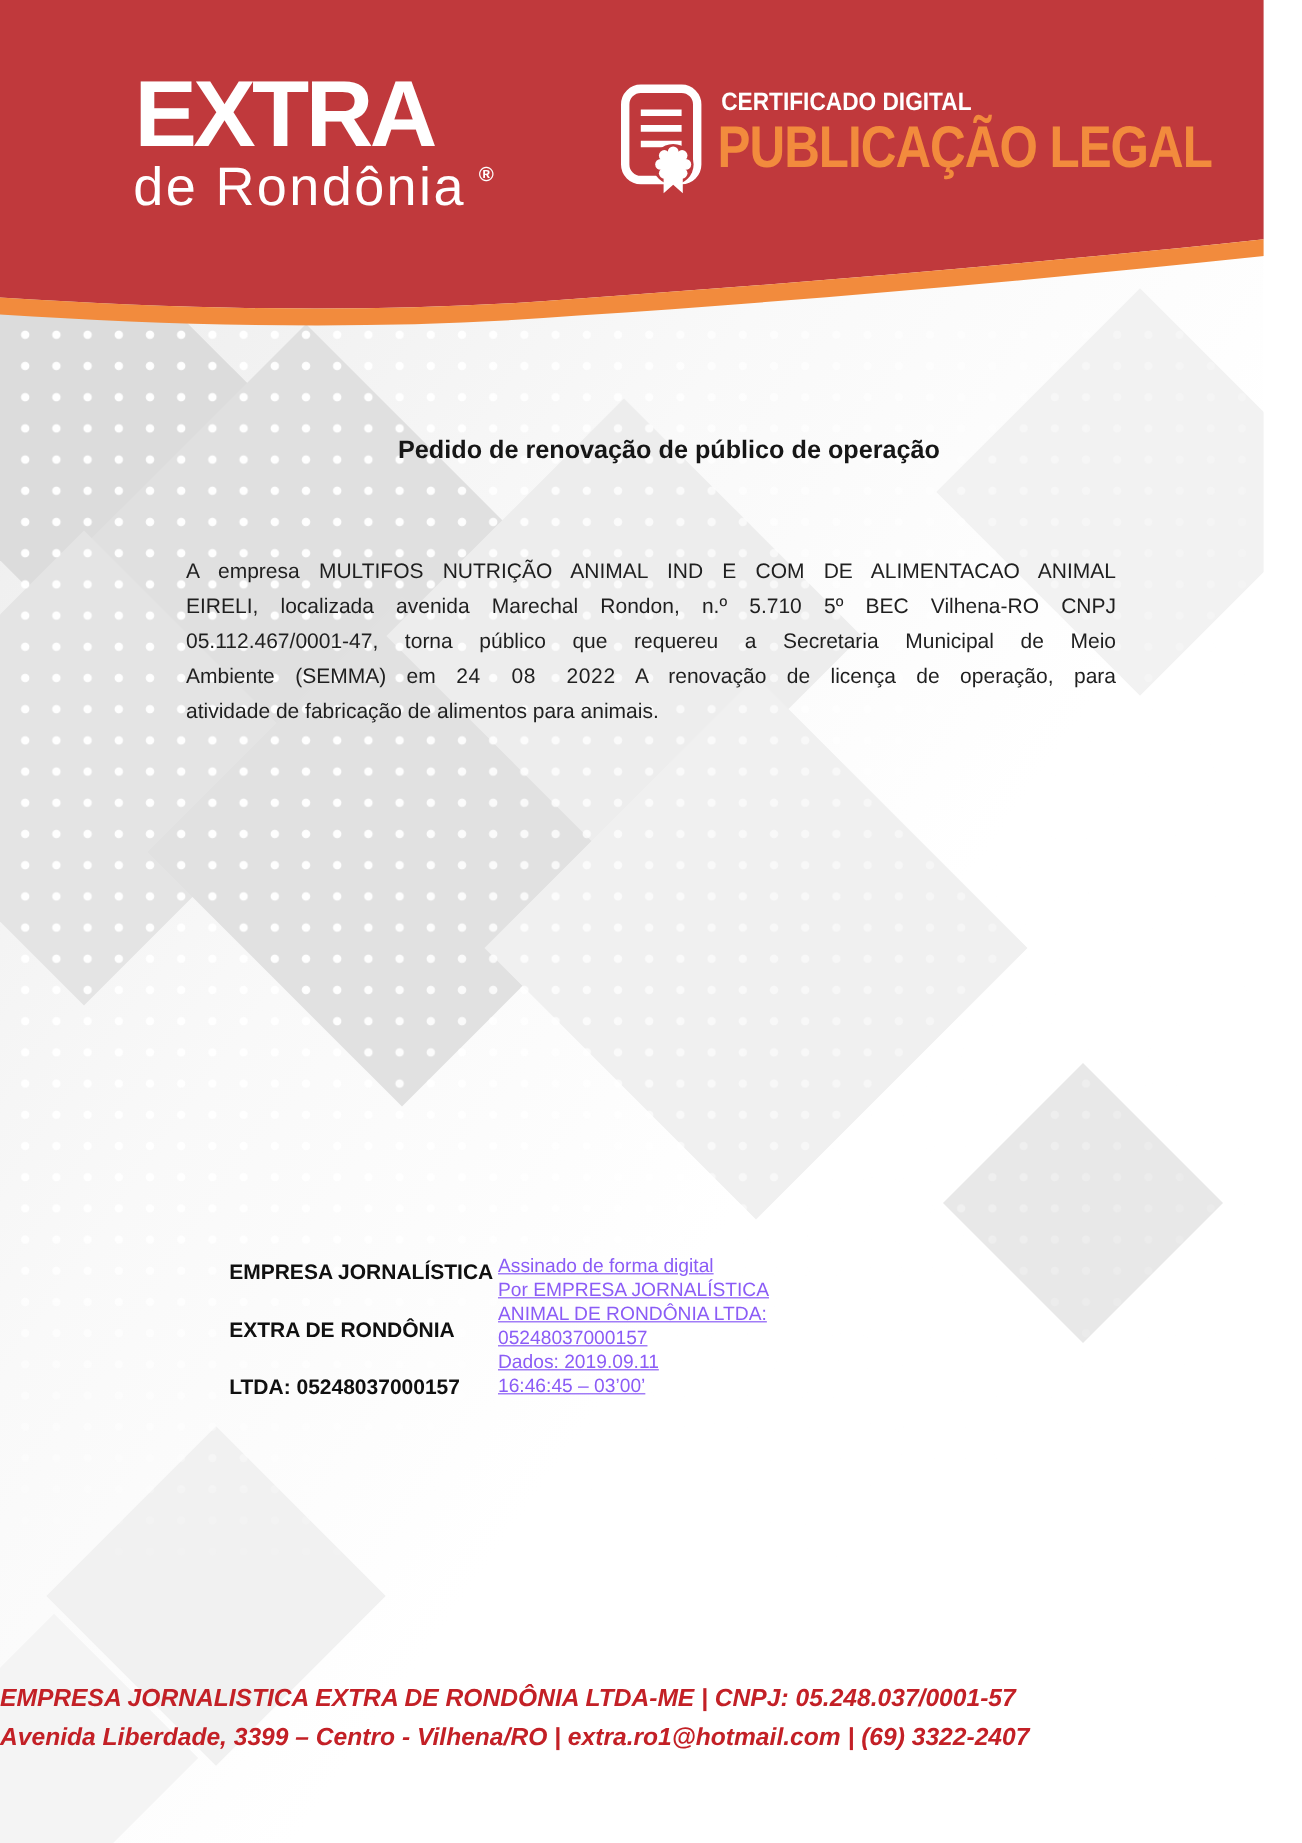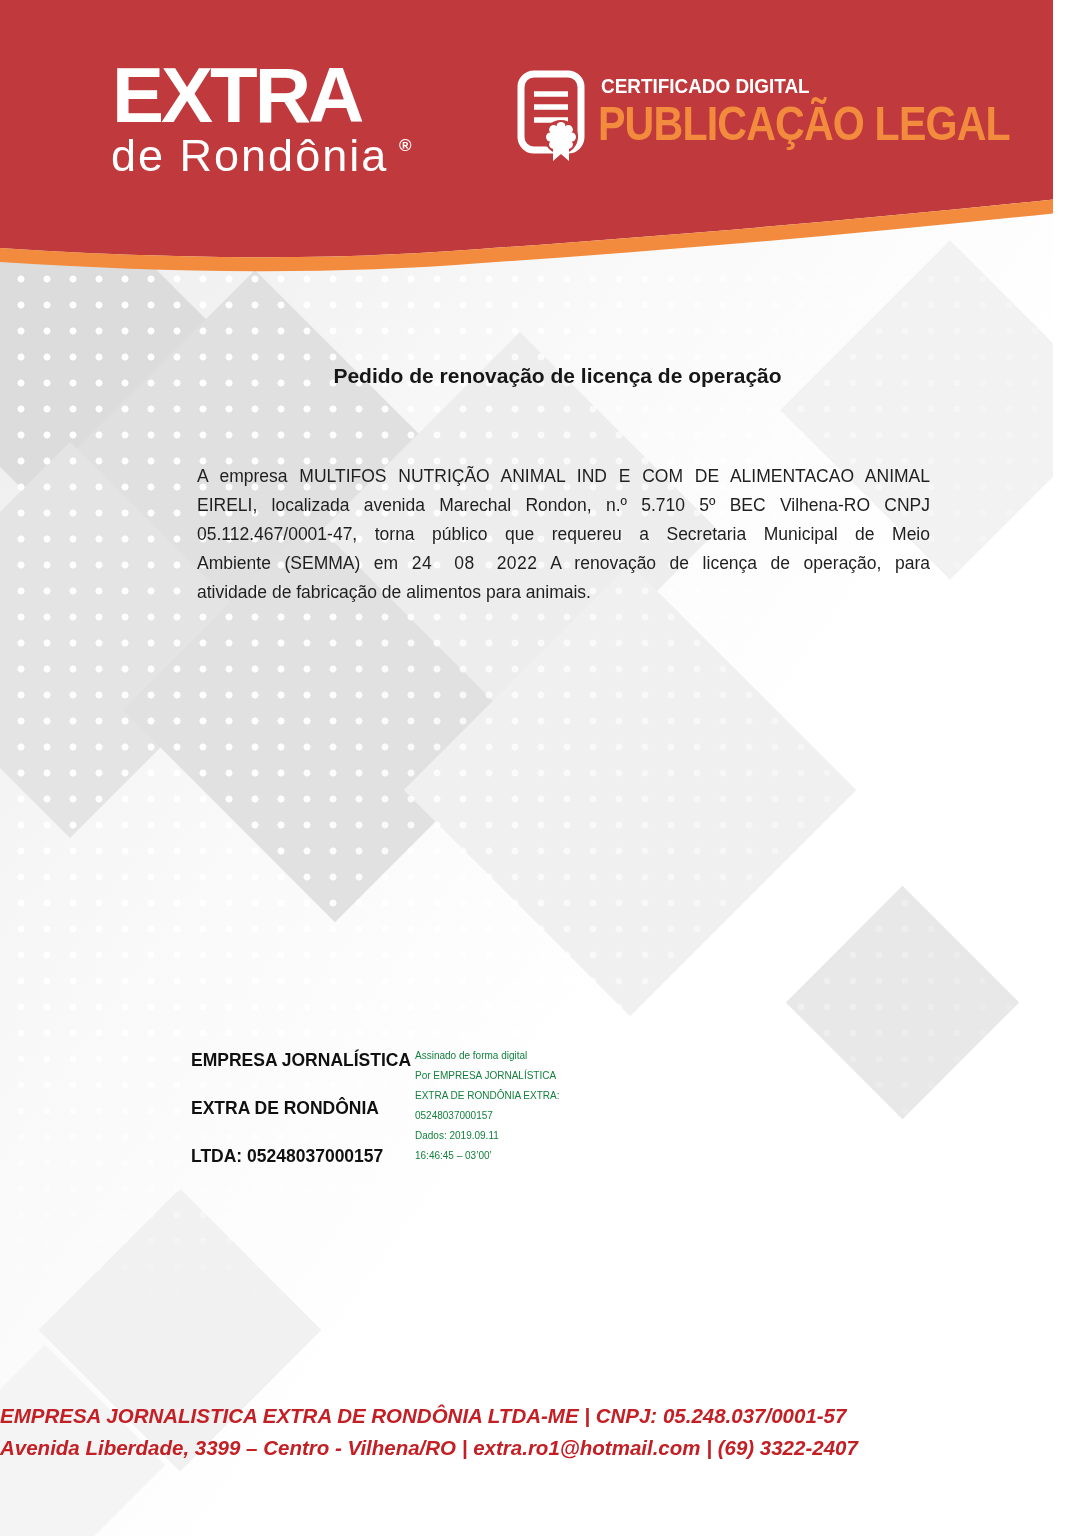--- a/index.html
+++ b/index.html
@@ -63,32 +63,32 @@
   
   .doc-title{
     position:absolute;left:155px;top:364px;width:775px;
     text-align:center;text-indent:30px;
     font-weight:bold;font-size:21px;color:#161616;
   }
   .paragraph{
     position:absolute;left:155px;top:462px;width:775px;
     font-size:17.5px;line-height:29px;color:#1f1f1f;
   }
-  .par-line{text-align:justify;text-align-last:justify;-moz-text-align-last:justify;height:29px;margin-left:42px;}
+  .par-line{text-align:justify;text-align-last:justify;-moz-text-align-last:justify;height:29px;}
   .par-line.last{text-align:center;text-align-last:left;}
   .date-stamp{word-spacing:8px;letter-spacing:.5px;}
   
   .sig-left{
     position:absolute;left:155px;top:1050px;
     font-weight:bold;font-size:17.5px;color:#101010;
   }
   .sig-left div{margin-bottom:27px;white-space:nowrap;margin-left:36px;}
   .sig-right{
     position:absolute;left:415px;top:1046px;
-    font-size:10px;line-height:20px;color:#15803d;
+    font-size:16px;line-height:20px;color:#8b5cf6;text-decoration:underline;
   }
   .sig-right div{white-space:nowrap;}
   
   .footer{
     position:absolute;left:0;top:1400px;width:1085px;
     text-align:left;
     color:var(--footer-red,#c32026);
     font-weight:bold;font-style:italic;
     font-size:20.5px;line-height:32px;
   }
@@ -140,21 +140,21 @@
       <circle cx="44" cy="77.5" r="4.5"></circle>
         <circle cx="36.6" cy="74.4" r="4.5"></circle>
       <circle cx="33.5" cy="67" r="4.5"></circle>
         <circle cx="36.6" cy="59.6" r="4.5"></circle>
       <circle cx="44" cy="67" r="10"></circle>
     </g>
   </svg>
   <div class="badge-line1">CERTIFICADO DIGITAL</div>
   <div class="badge-line2">PUBLICAÇÃO LEGAL</div>
 
-  <div class="doc-title">Pedido de renovação de licença de operação</div>
+  <div class="doc-title">Pedido de renovação de público de operação</div>
 
   <div class="paragraph">
     <div class="par-line">A empresa MULTIFOS NUTRIÇÃO ANIMAL IND E COM DE ALIMENTACAO ANIMAL</div>
     <div class="par-line">EIRELI, localizada avenida Marechal Rondon, n.º 5.710 5º BEC Vilhena-RO CNPJ</div>
     <div class="par-line">05.112.467/0001-47, torna público que requereu a Secretaria Municipal de Meio</div>
     <div class="par-line">
       <span>Ambiente (SEMMA) em</span>
       <span class="date-stamp">24 08 2022</span>
       <span>A renovação de licença de operação, para</span>
     </div>
@@ -162,21 +162,21 @@
   </div>
 
   <div class="sig-left">
     <div>EMPRESA JORNALÍSTICA</div>
     <div>EXTRA DE RONDÔNIA</div>
     <div>LTDA: 05248037000157</div>
   </div>
   <div class="sig-right">
     <div>Assinado de forma digital</div>
     <div>Por EMPRESA JORNALÍSTICA</div>
-    <div>EXTRA DE RONDÔNIA EXTRA:</div>
+    <div>ANIMAL DE RONDÔNIA LTDA:</div>
     <div>05248037000157</div>
     <div>Dados: 2019.09.11</div>
     <div>16:46:45 – 03’00’</div>
   </div>
 
   <div class="footer">
     <div>EMPRESA JORNALISTICA EXTRA DE RONDÔNIA LTDA-ME | CNPJ: 05.248.037/0001-57</div>
     <div>Avenida Liberdade, 3399 – Centro - Vilhena/RO | extra.ro1@hotmail.com | (69) 3322-2407</div>
   </div>
 

